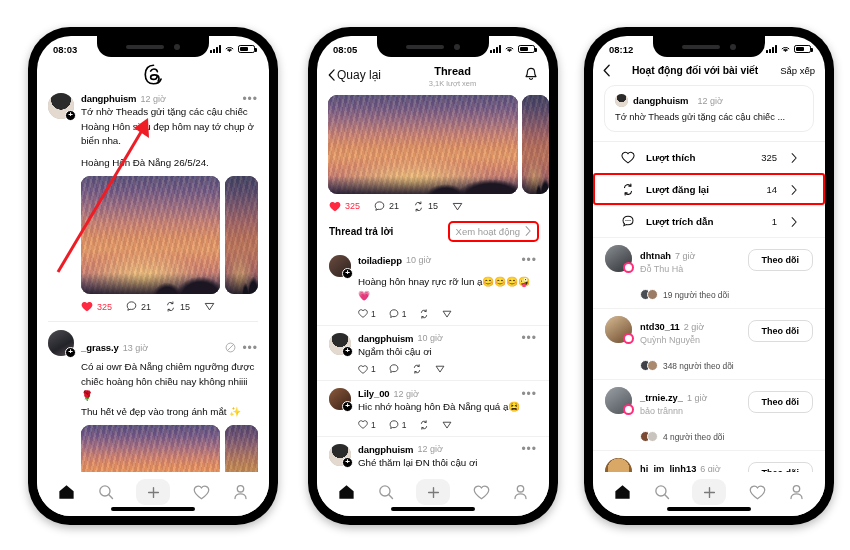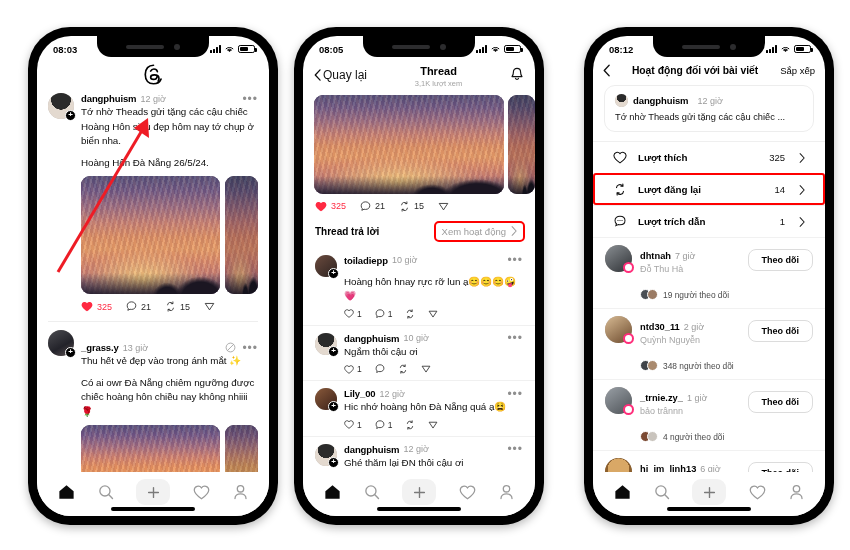--- a/index.html
+++ b/index.html
@@ -14,21 +14,21 @@
   
   .phone {
     position: absolute;
     width: 250px; height: 498px;
     background: #000;
     border-radius: 42px;
     padding: 9px;
     box-shadow: 0 3px 10px rgba(0,0,0,.28);
   }
   .phone-1 { left: 28px;  top: 27px; }
-  .phone-2 { left: 294px; top: 27px; }
+  .phone-2 { left: 308px; top: 27px; }
   .phone-3 { left: 584px; top: 27px; }
 
   .screen {
     position: relative;
     width: 100%; height: 100%;
     background: #fff;
     border-radius: 34px;
     overflow: hidden;
     display: flex; flex-direction: column;
   }
@@ -169,21 +169,21 @@
 
   .quotecard {
     margin:0 11px 9px; border:1px solid #ededed; border-radius:11px;
     padding:8px 10px 9px;
   }
   .qc-head { display:flex; align-items:center; gap:5px; }
   .qc-text { font-size:9.3px; color:#111; margin-top:5px; }
 
   .statrow {
     display:flex; align-items:center; gap:11px;
-    padding:9px 20px; border-top:1px solid #efefef;
+    padding:9px 28px; border-top:1px solid #efefef;
     position:relative;
   }
   .statrow .label { flex:1 1 auto; font-size:9.8px; font-weight:bold; color:#000; }
   .statrow .val { font-size:9.5px; color:#111; }
   .chev { color:#1c1c1c; font-size:10px; margin-left:3px; }
   .statrow.hl {
     outline:2px solid #ff0000; outline-offset:-2px; border-radius:3px;
   }
 
   .userrow { display:flex; align-items:flex-start; gap:8px;
@@ -313,22 +313,22 @@
               <div style="display:flex;align-items:center;">
                 <span class="uname">_grass.y</span>
                 <span class="time">13 giờ</span>
                 <span style="flex:1"></span>
                 <svg width="11" height="11" viewBox="0 0 18 18" style="margin-right:6px;">
                   <circle cx="9" cy="9" r="7.2" fill="none" stroke="#9a9a9a" stroke-width="1.3"></circle>
                   <path d="M4 14 14 4" stroke="#9a9a9a" stroke-width="1.3"></path>
                 </svg>
                 <span class="dots">•••</span>
               </div>
+              <div class="ptext" style="margin-top:7px;">Có ai owr Đà Nẵng chiêm ngưỡng được chiếc hoàng hôn chiều nay không nhiiii 🌹</div>
               <div class="ptext" style="margin-top:1px;">Thu hết vẻ đẹp vào trong ánh mắt ✨</div>
-              <div class="ptext" style="margin-top:7px;">Có ai owr Đà Nẵng chiêm ngưỡng được chiếc hoàng hôn chiều nay không nhiiii 🌹</div>
             </div>
           </div>
           <div style="display:flex;gap:5px;margin:6px 0 0 33px;">
             <div class="photo" style="width:168px;height:80px;border-bottom-left-radius:0;border-bottom-right-radius:0;">
                 <div class="sky" style="filter:saturate(1.1);"></div>
               </div>
             <div class="photo" style="width:40px;height:80px;border-bottom-left-radius:0;border-bottom-right-radius:0;">
                 <div class="sky" style="filter:hue-rotate(8deg) brightness(.9);"></div>
               </div>
           </div>

